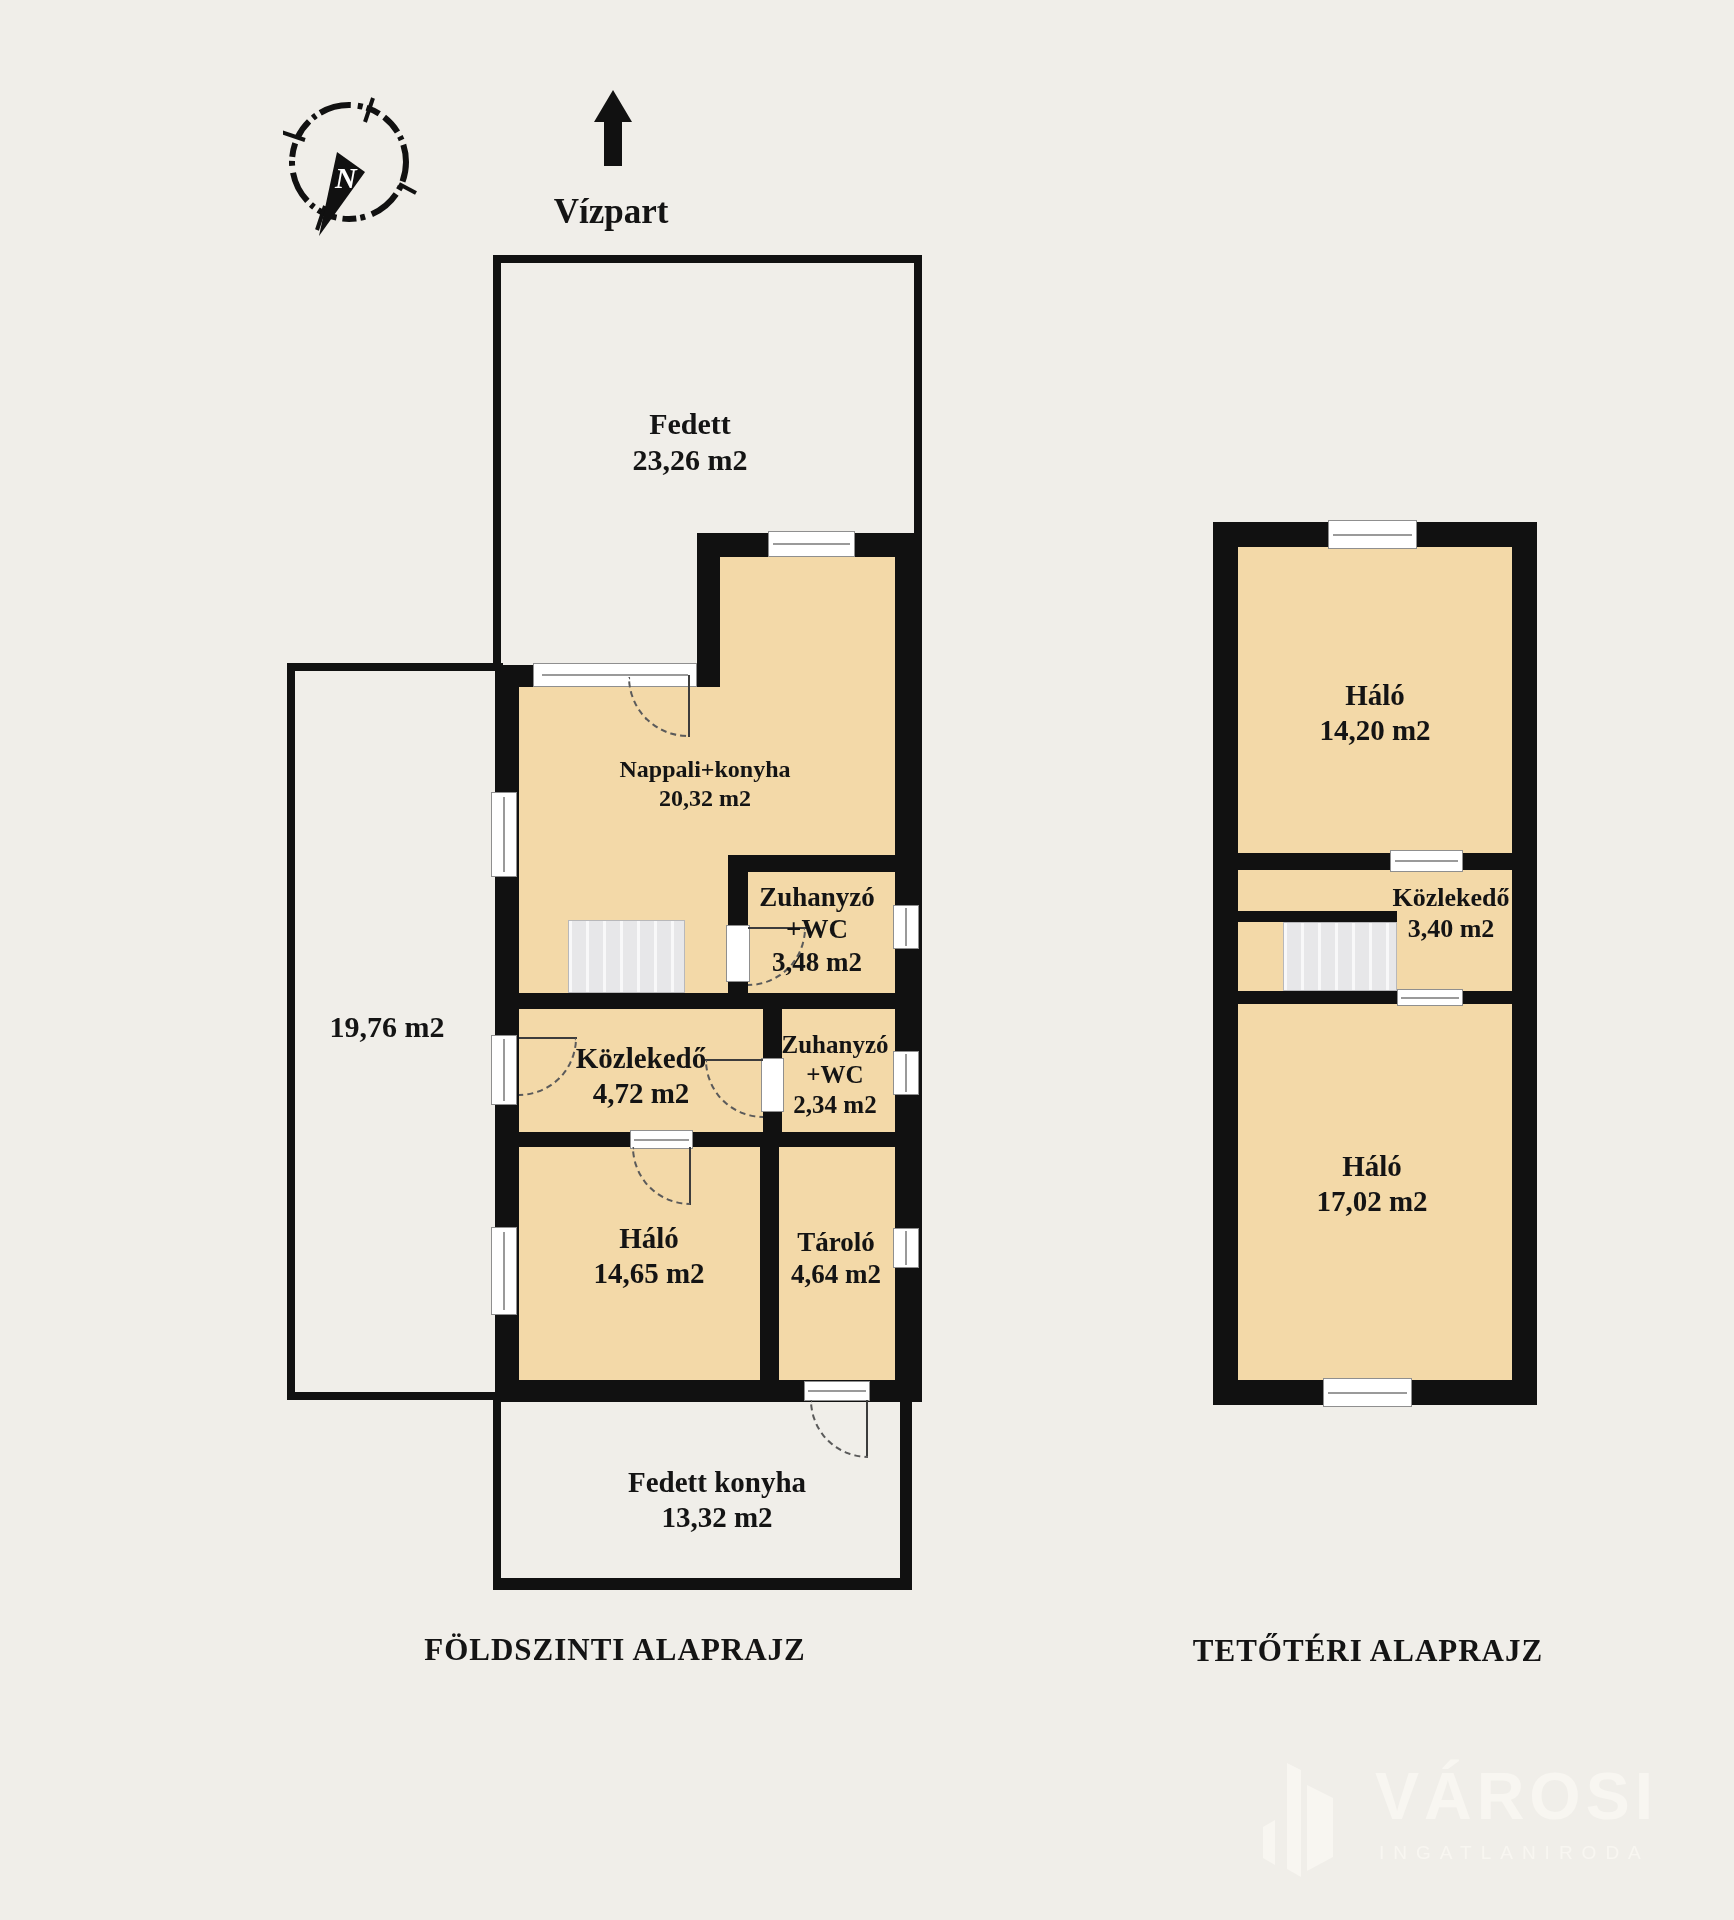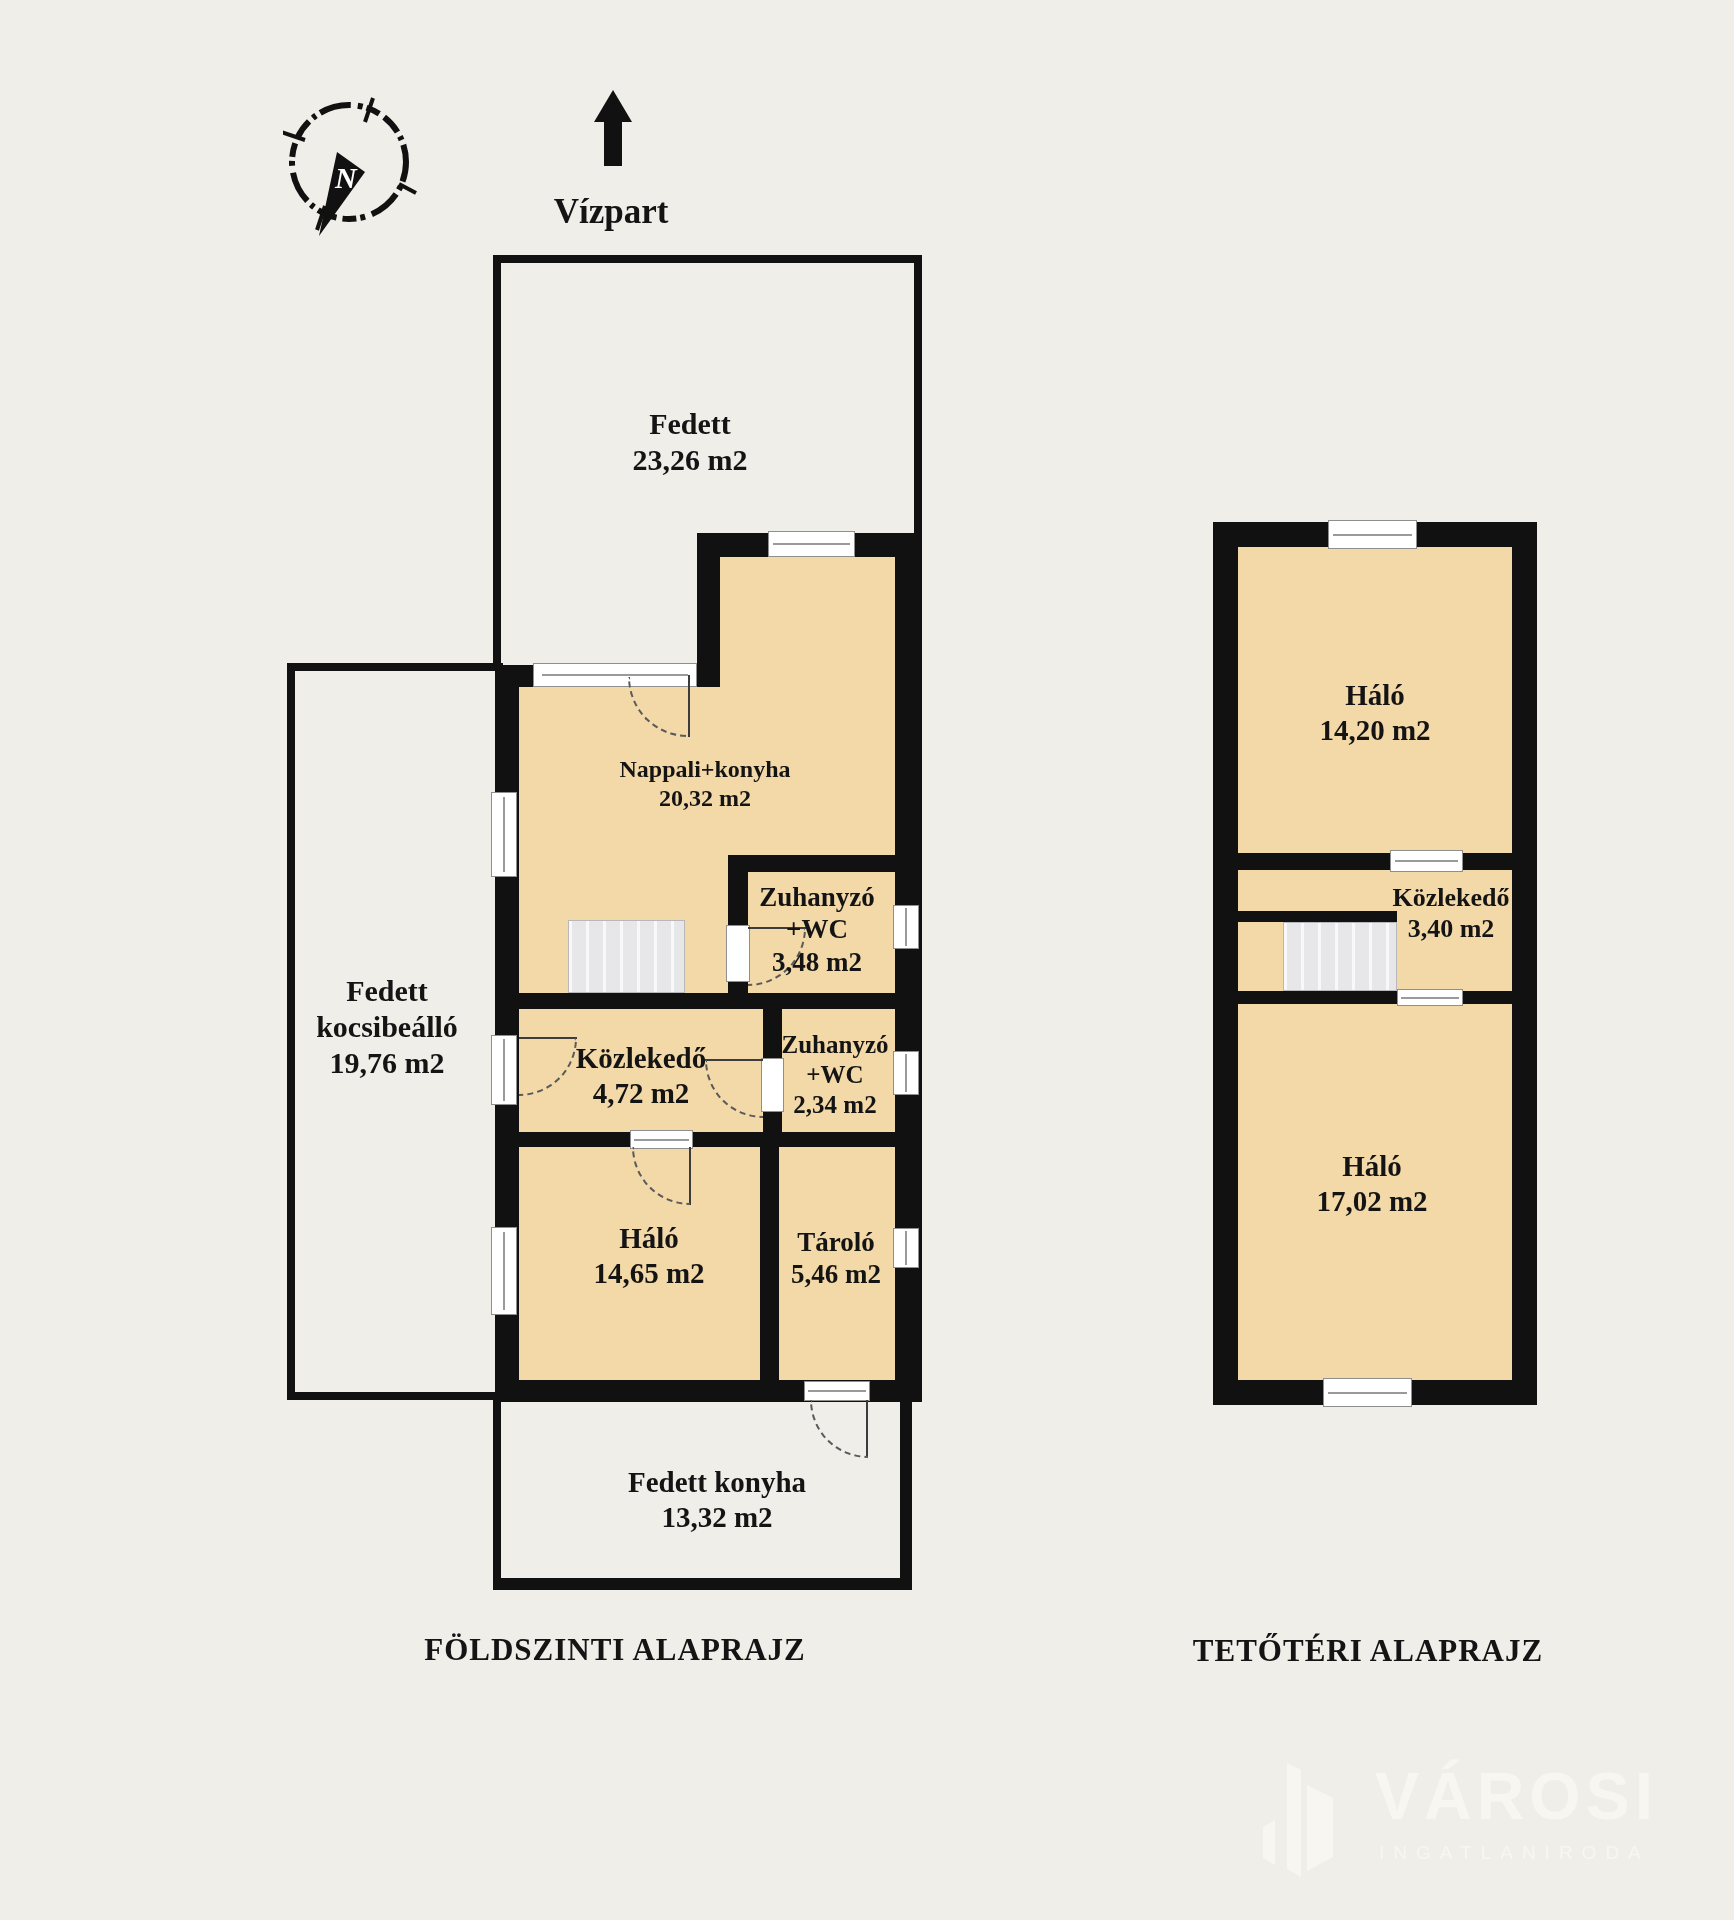--- a/index.html
+++ b/index.html
@@ -137,24 +137,23 @@
     <div class="room-label" style="left:835px;top:1075px;font-size:25px;width:140px;">
       <div class="nm">Zuhanyzó +WC</div>
       <div class="ar">2,34 m2</div>
     </div>
     <div class="room-label" style="left:649px;top:1256px;font-size:29px;white-space:nowrap;">
       <div class="nm">Háló</div>
       <div class="ar">14,65 m2</div>
     </div>
     <div class="room-label" style="left:836px;top:1258px;font-size:27px;width:140px;">
       <div class="nm">Tároló</div>
-      <div class="ar">5,46 m2</div>
+      <div class="ar">4,64 m2</div>
     </div>
     <div class="room-label" style="left:387px;top:1027px;font-size:30px;width:210px;">
-      <div class="nm">Fedett kocsibeálló</div>
       <div class="ar">19,76 m2</div>
     </div>
     <div class="room-label" style="left:717px;top:1500px;font-size:29px;white-space:nowrap;">
       <div class="nm">Fedett konyha</div>
       <div class="ar">13,32 m2</div>
     </div>
 
     <div class="plan-title" style="left:615px;top:1650px;">FÖLDSZINTI ALAPRAJZ</div>
   </div>
 

